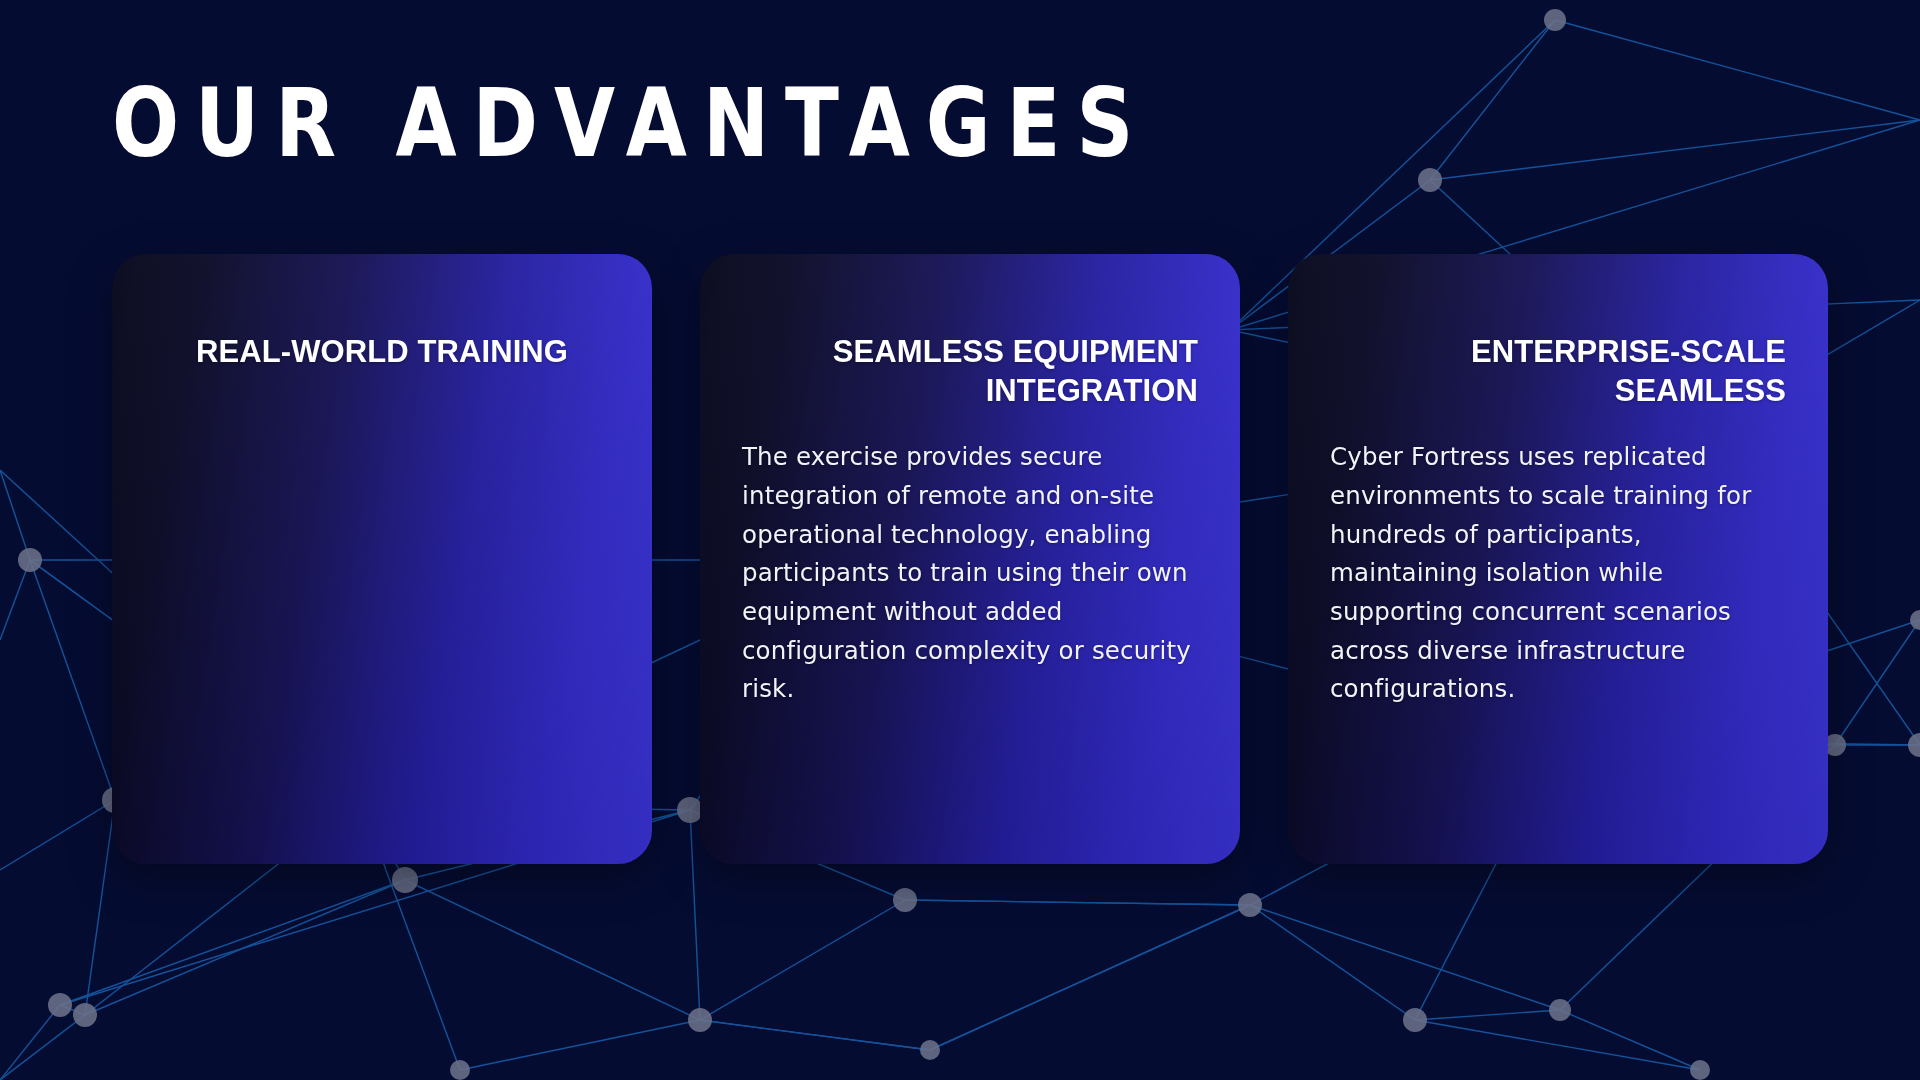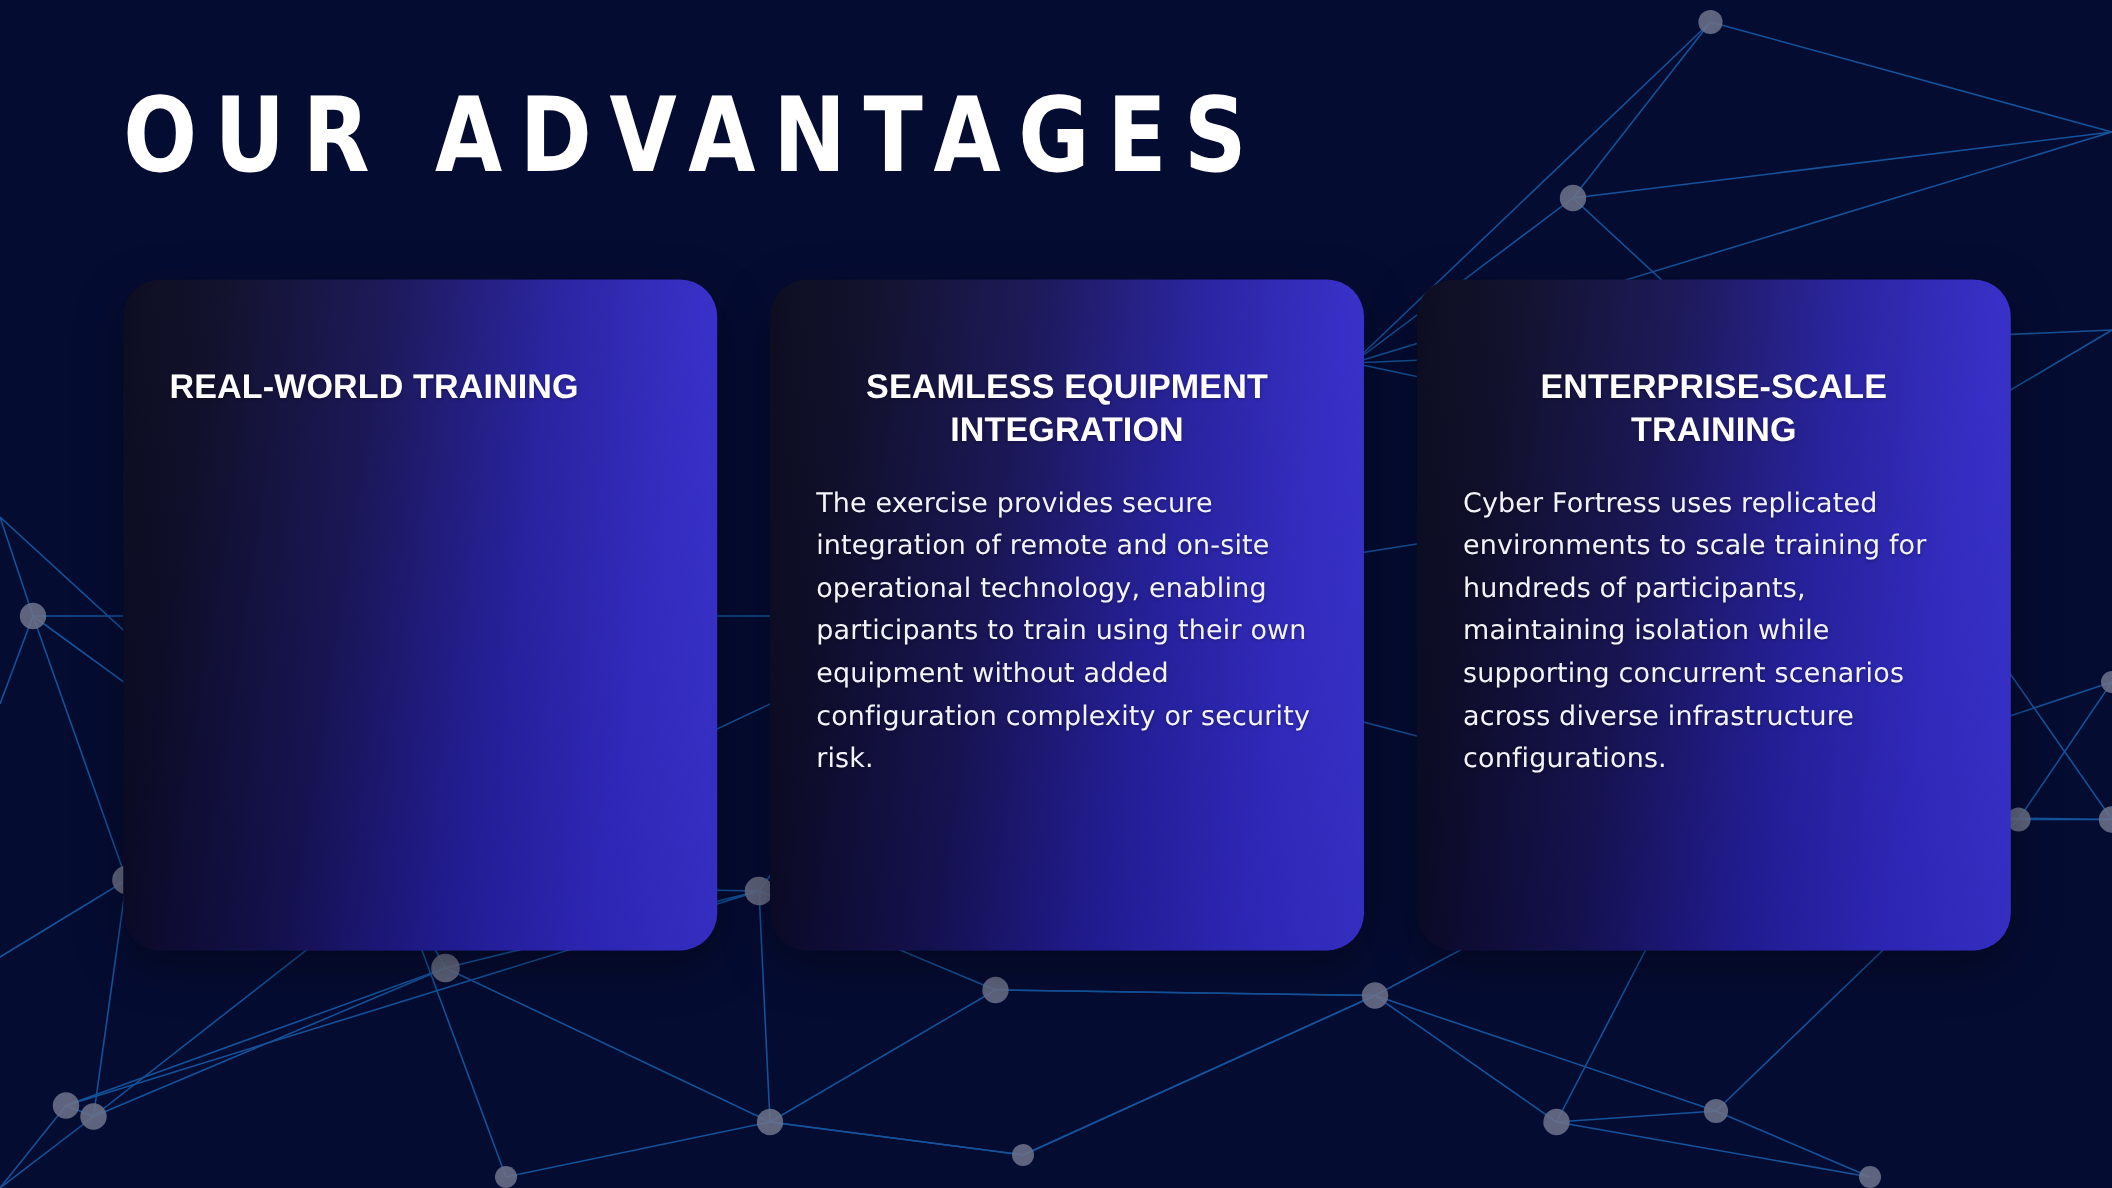--- a/index.html
+++ b/index.html
@@ -101,23 +101,23 @@
     color:#ffffff;
     font-family:"Liberation Sans", sans-serif;
     font-size:31px;
     font-weight:700;
     line-height:1.26;
     letter-spacing:0.1px;
     margin:0;
     text-shadow:0 1px 3px rgba(0,0,0,0.30);
   }
 
-  .card-1 .card-title { text-align:left; }
+  .card-1 .card-title { text-align:center; }
   .card-2 .card-title,
-  .card-3 .card-title { text-align:center; }
+  .card-3 .card-title { text-align:right; }
 
   .card-body {
     margin-top:64px;
     color:#f2f3fb;
     font-family:"DejaVu Sans", sans-serif;
     font-size:24.5px;
     font-weight:400;
     line-height:1.58;
     letter-spacing:0.15px;
     text-shadow:0 1px 3px rgba(0,0,0,0.34);
@@ -236,19 +236,19 @@
 
     <div class="card card-2">
       <div class="card-inner">
         <h2 class="card-title">SEAMLESS EQUIPMENT INTEGRATION</h2>
         <p class="card-body">The exercise provides secure integration of remote and on-site operational technology, enabling participants to train using their own equipment without added configuration complexity or security risk.</p>
       </div>
     </div>
 
     <div class="card card-3">
       <div class="card-inner">
-        <h2 class="card-title">ENTERPRISE-SCALE TRAINING</h2>
+        <h2 class="card-title">ENTERPRISE-SCALE SEAMLESS</h2>
         <p class="card-body">Cyber Fortress uses replicated environments to scale training for hundreds of participants, maintaining isolation while supporting concurrent scenarios across diverse infrastructure configurations.</p>
       </div>
     </div>
 
   </div>
 </div>
 
 </body></html>

